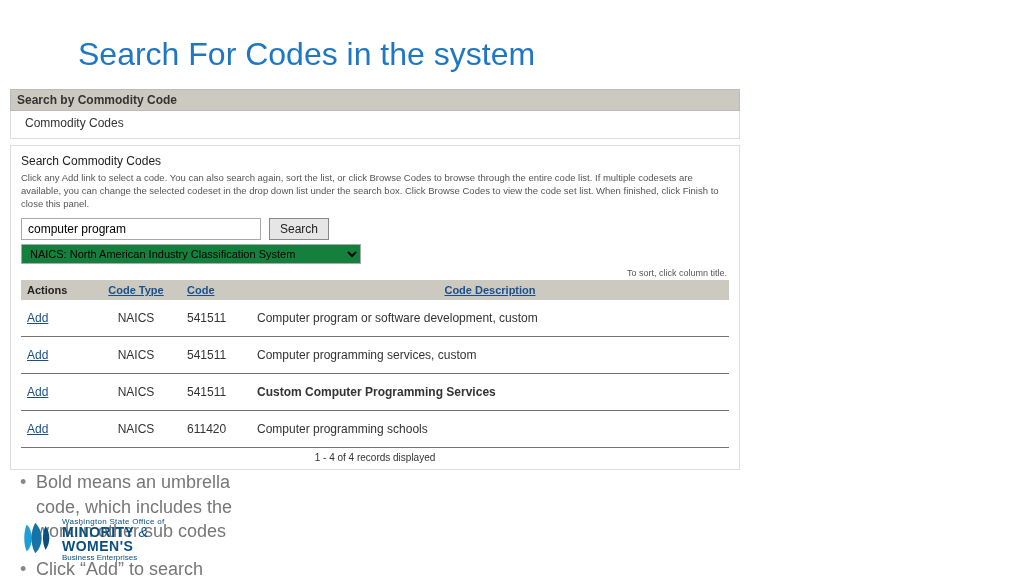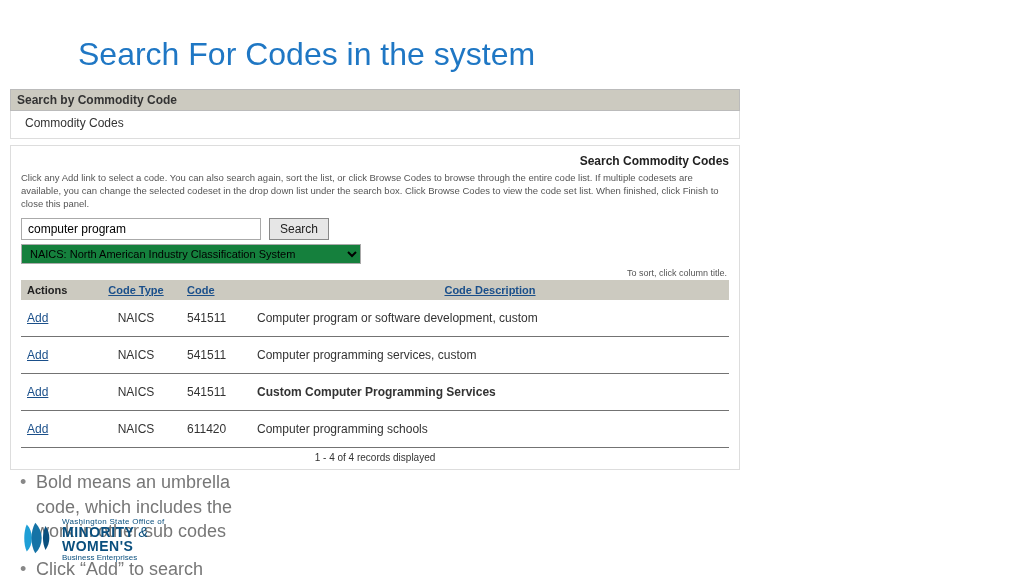--- a/index.html
+++ b/index.html
@@ -53,25 +53,24 @@
     font-family: inherit;
     cursor: pointer;
     color: #222;
   }
   .panel {
     border: 1px solid #ddd;
     margin-top: 6px;
     padding: 8px 10px 4px 10px;
   }
   .panel-title {
-    font-weight: bold;
+    font-weight: normal;
     font-size: 12px;
     color: #222;
     margin-bottom: 4px;
-    text-align: right;
   }
   .panel-help {
     font-size: 9.5px;
     color: #555;
     line-height: 1.35;
     margin-bottom: 8px;
   }
   .search-row {
     display: flex;
     align-items: center;

